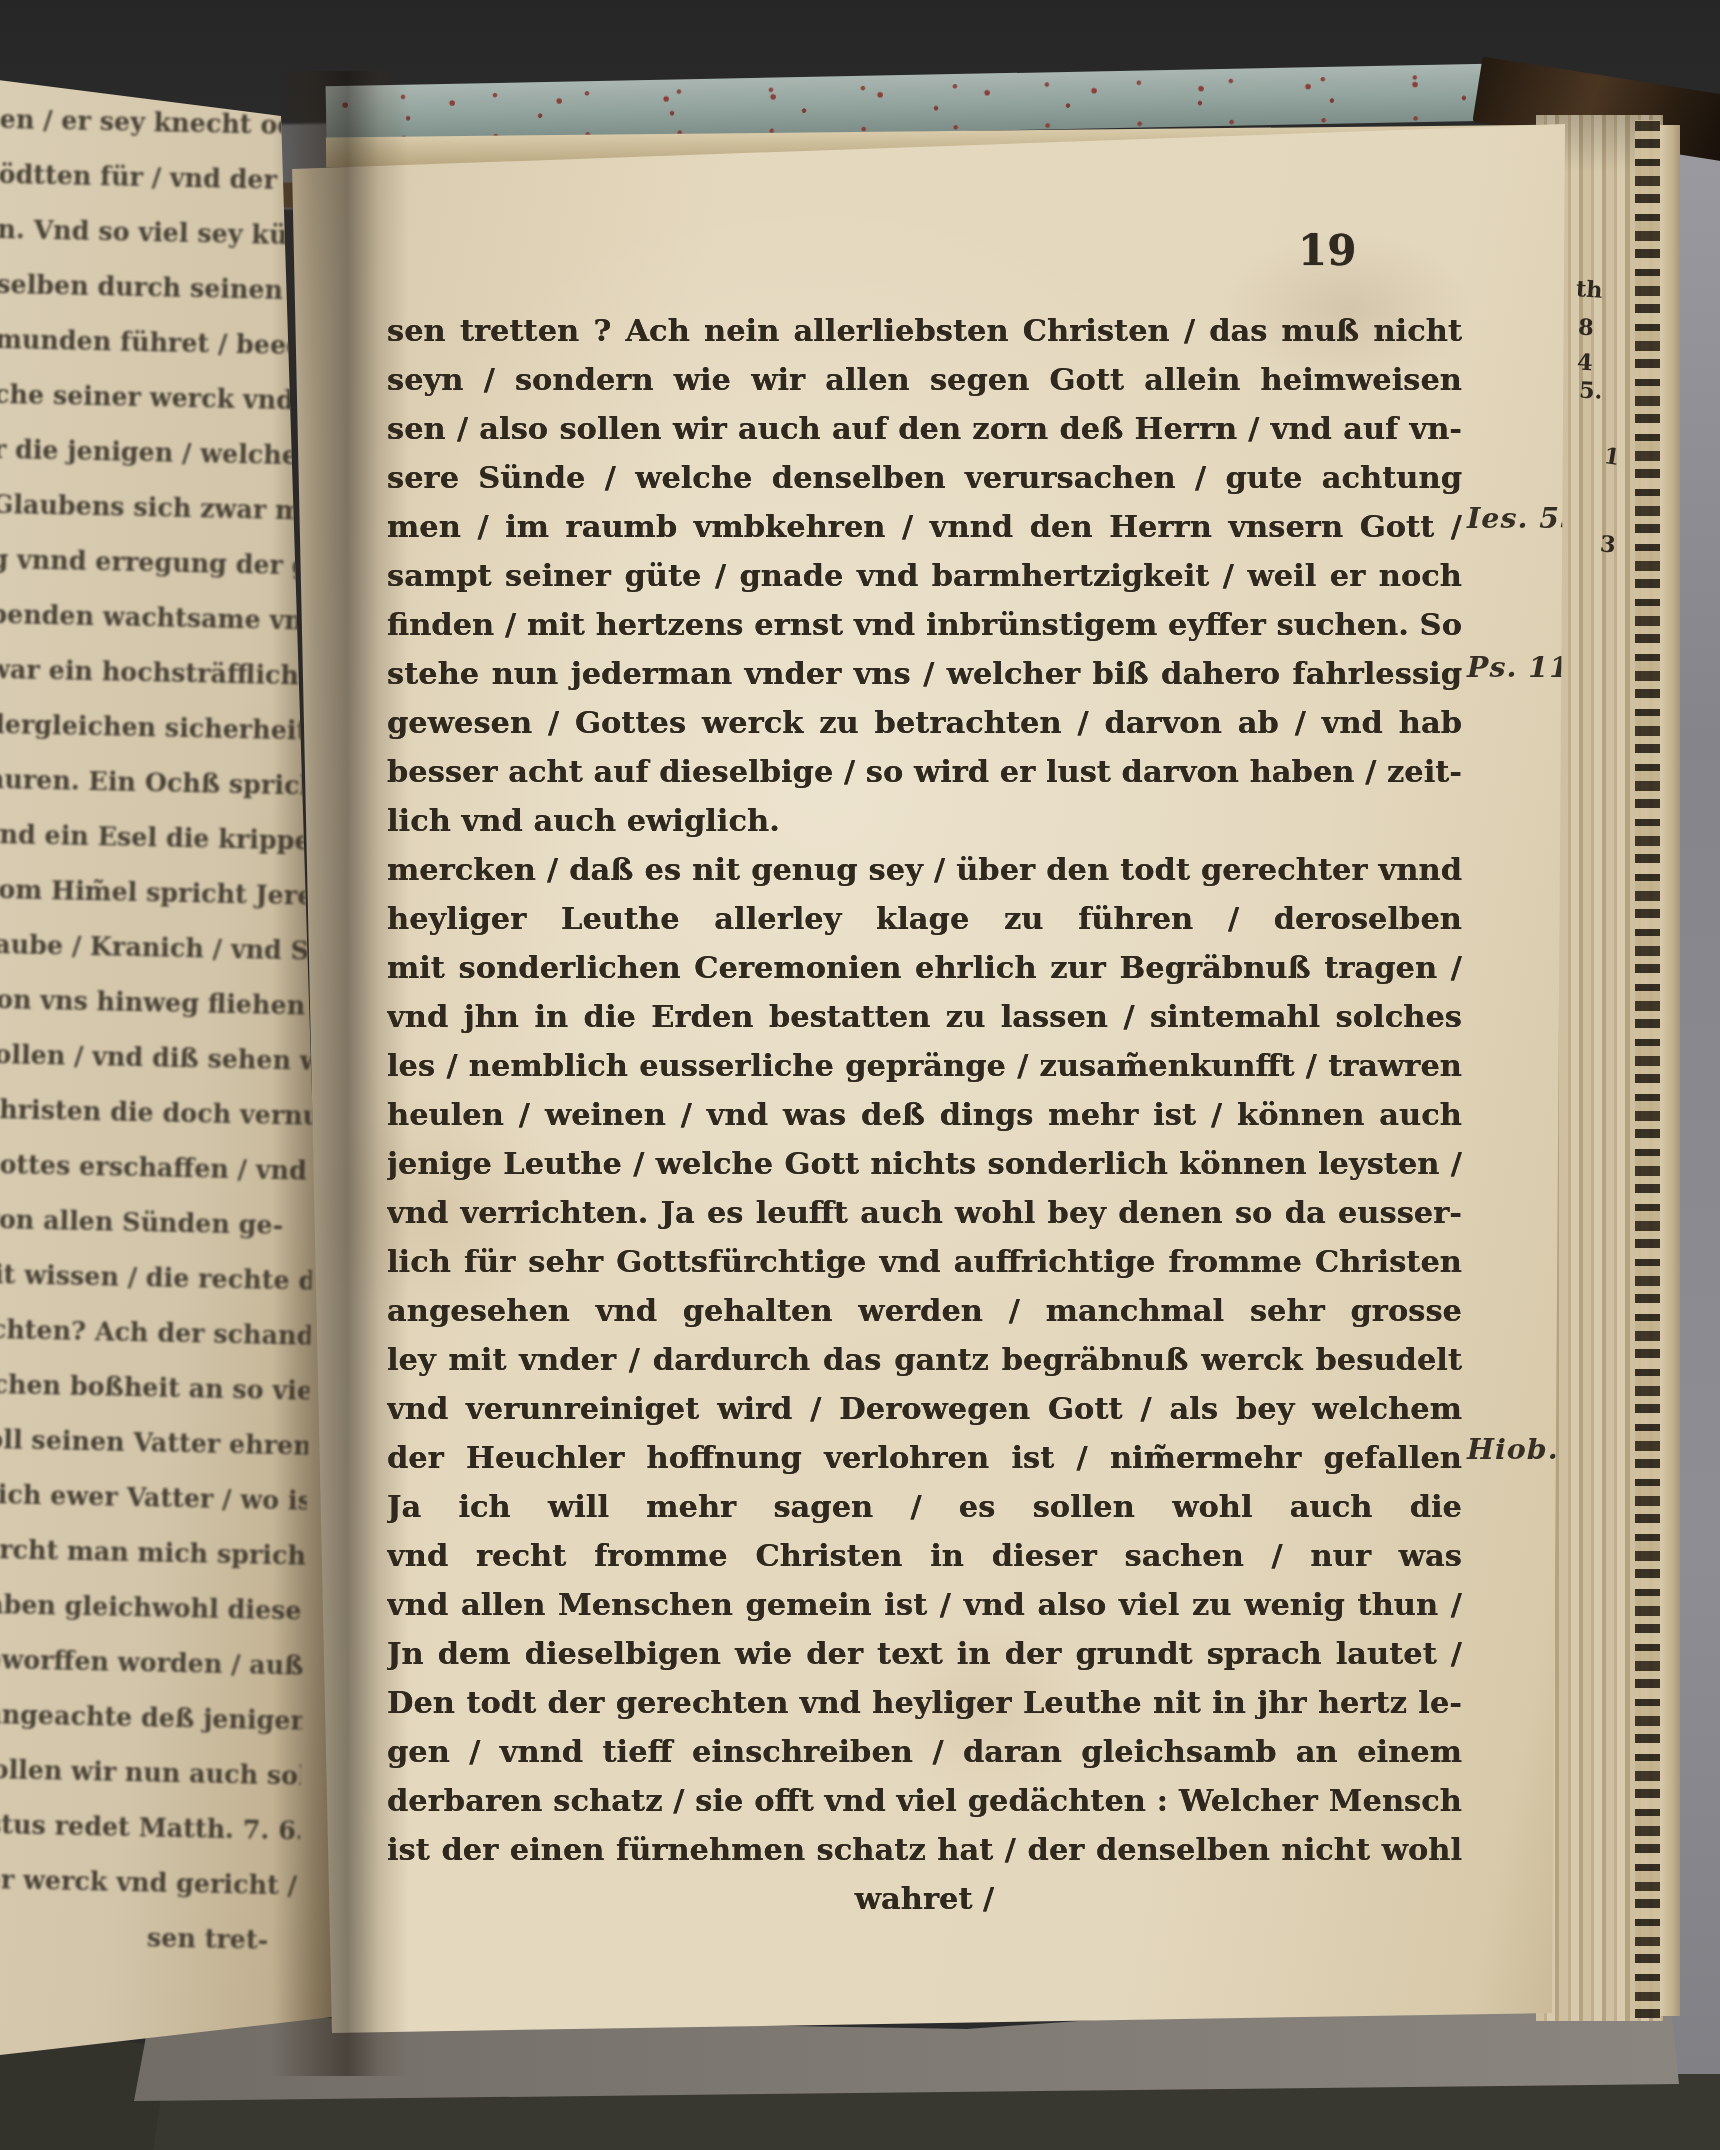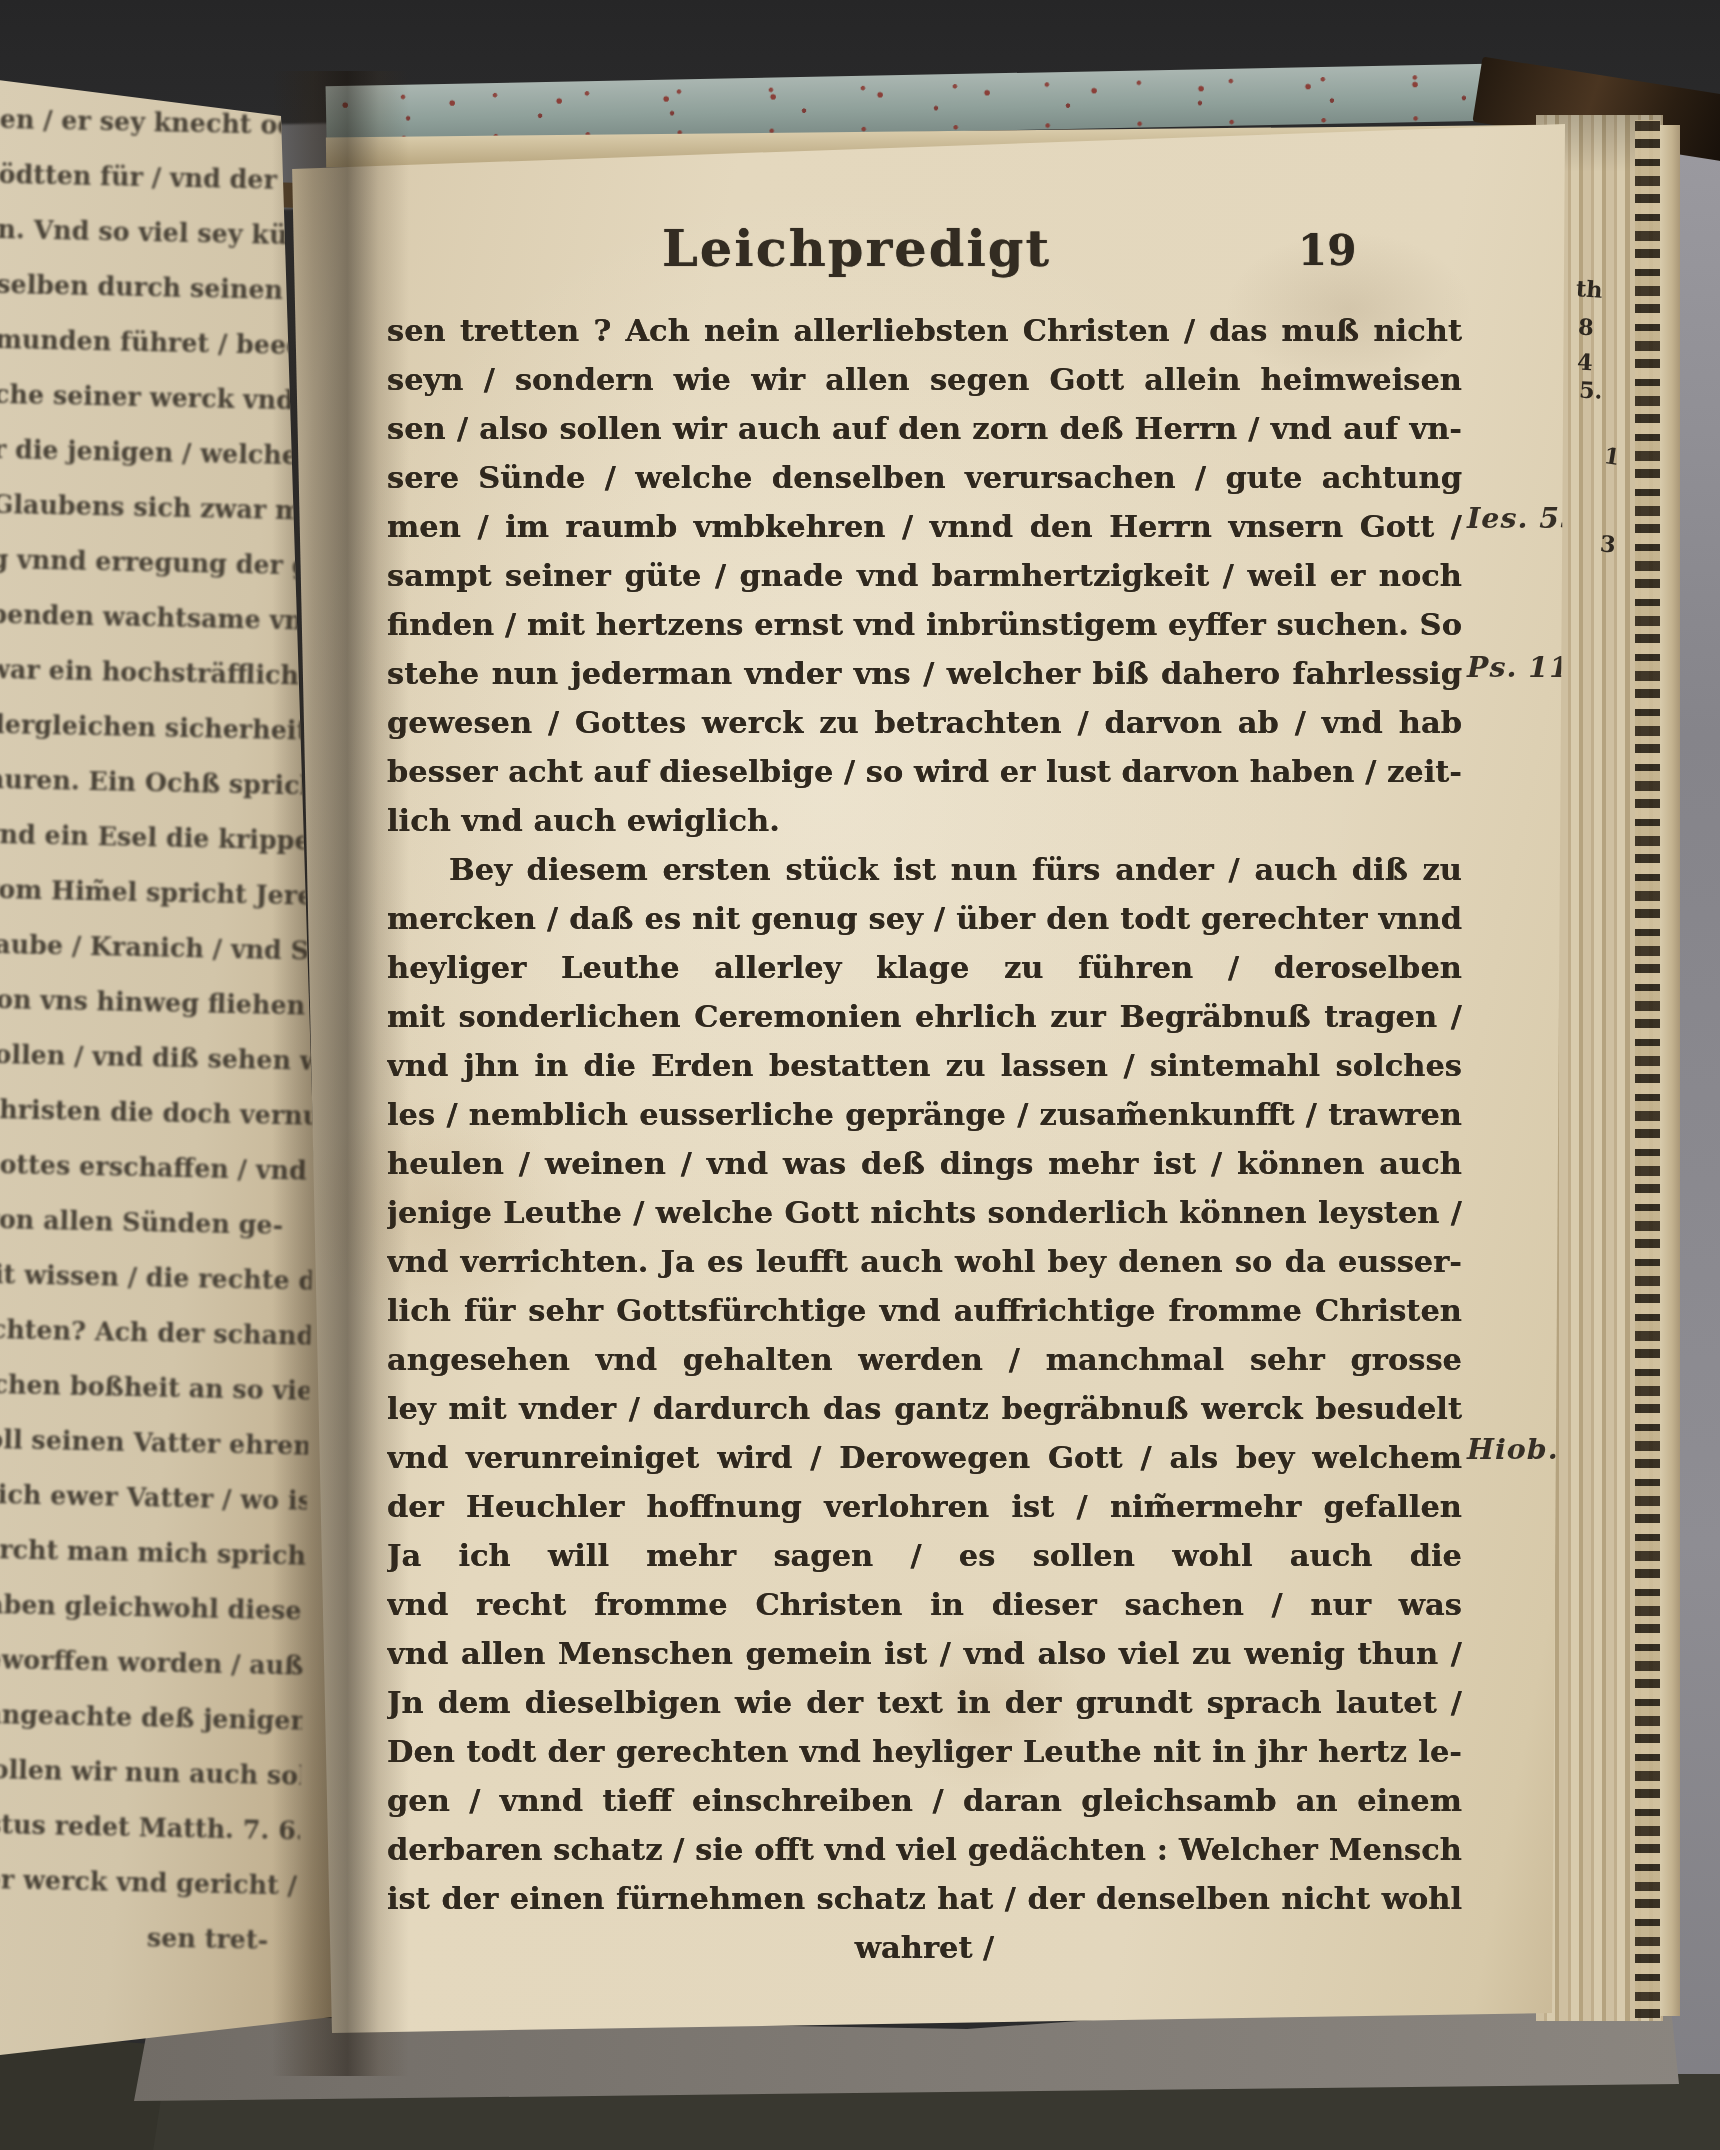--- a/index.html
+++ b/index.html
@@ -152,40 +152,38 @@
       <div class="frag">geworffen worden / auß zorn</div>
       <div class="frag">ohngeachte deß jenigen / der</div>
       <div class="frag">Wollen wir nun auch solche</div>
       <div class="frag">ristus redet Matth. 7. 6. die</div>
       <div class="frag">wer werck vnd gericht / mit füs-</div>
       <div class="frag">sen tret-</div>
     </div>
   </div>
 
   <div class="main-page">
-    <div class="running-title">Leichpredigt</div>
     <div class="page-number">19</div>
 
     <div class="margin-note note-1">Ies. 55. 6</div>
     <div class="margin-note note-2">Ps. 111.</div>
     <div class="margin-note note-3">Hiob. 8.</div>
 
     <div class="body-block">
       <div class="line">sen tretten ?  Ach nein allerliebsten Christen / das muß nicht</div>
       <div class="line">seyn / sondern wie wir allen segen Gott allein heimweisen müs-</div>
       <div class="line">sen / also sollen wir auch auf den zorn deß Herrn / vnd auf vn-</div>
       <div class="line">sere Sünde / welche denselben verursachen / gute achtung neh-</div>
       <div class="line">men / im raumb vmbkehren / vnnd den Herrn vnsern Gott /</div>
       <div class="line">sampt seiner güte / gnade vnd barmhertzigkeit / weil er noch zu</div>
       <div class="line">finden / mit hertzens ernst vnd inbrünstigem eyffer suchen. So</div>
       <div class="line">stehe nun jederman vnder vns / welcher biß dahero fahrlessig</div>
       <div class="line">gewesen / Gottes werck zu betrachten / darvon ab / vnd hab füro</div>
       <div class="line">besser acht auf dieselbige / so wird er lust darvon haben / zeit-</div>
       <div class="line noj">lich vnd auch ewiglich.</div>
-      <div class="line indent">Bey diesem ersten stück ist nun fürs ander / auch diß zu</div>
       <div class="line">mercken / daß es nit genug sey / über den todt gerechter vnnd</div>
       <div class="line">heyliger Leuthe allerley klage zu führen / deroselben Leichnam</div>
       <div class="line">mit sonderlichen Ceremonien ehrlich zur Begräbnuß tragen /</div>
       <div class="line">vnd jhn in die Erden bestatten zu lassen / sintemahl solches al-</div>
       <div class="line">les / nemblich eusserliche gepränge / zusam̃enkunfft / trawren /</div>
       <div class="line">heulen / weinen / vnd was deß dings mehr ist / können auch die</div>
       <div class="line">jenige Leuthe / welche Gott nichts sonderlich können leysten /</div>
       <div class="line">vnd verrichten. Ja es leufft auch wohl bey denen so da eusser-</div>
       <div class="line">lich für sehr Gottsfürchtige vnd auffrichtige fromme Christen</div>
       <div class="line">angesehen vnd gehalten werden / manchmal sehr grosse heuche-</div>

